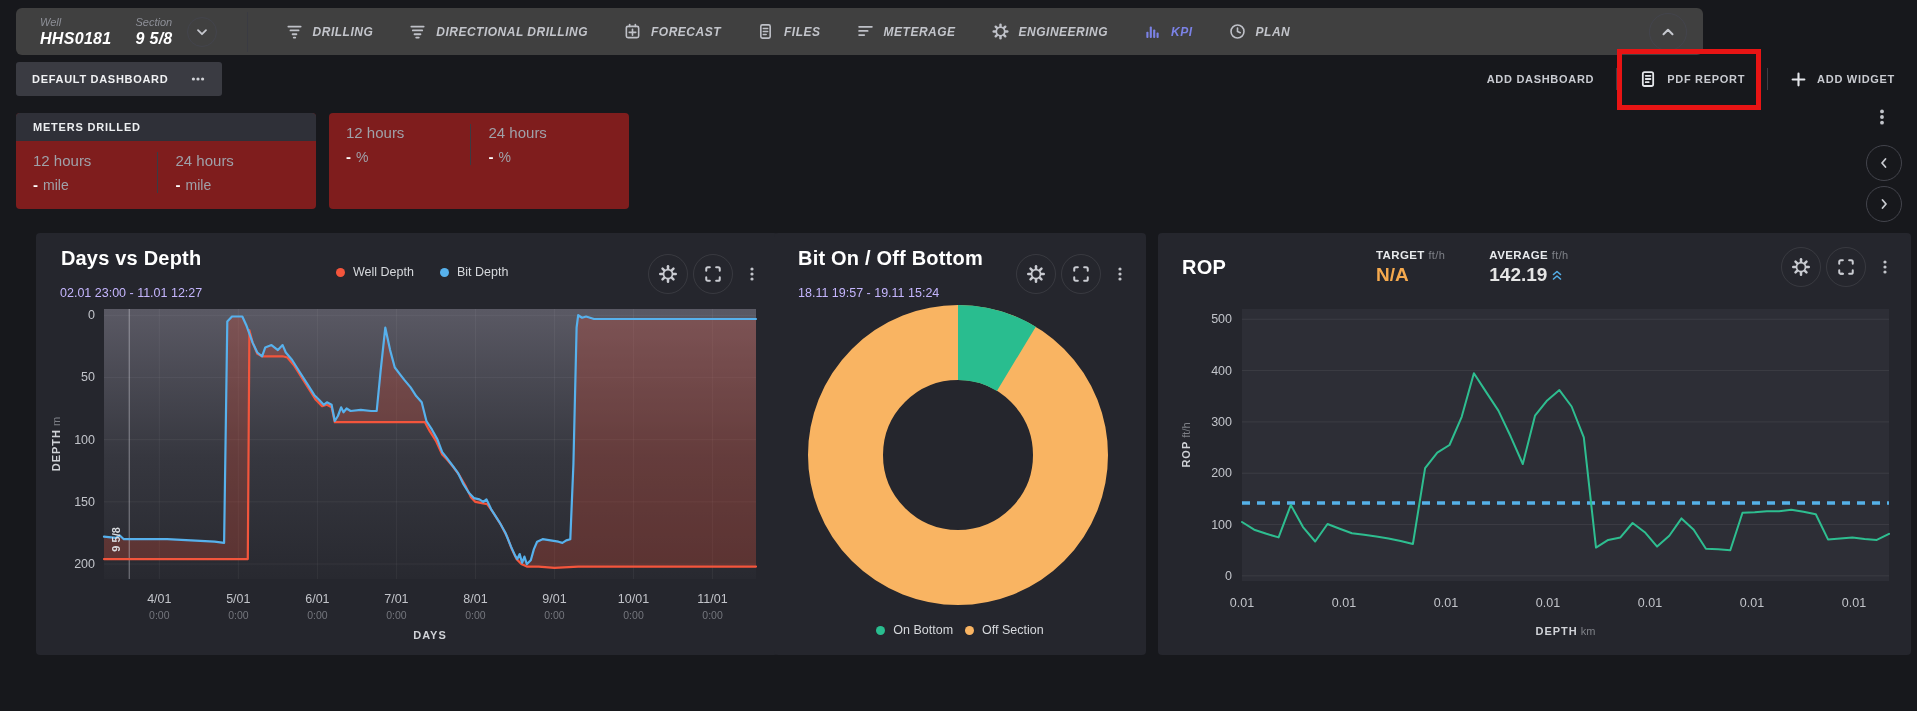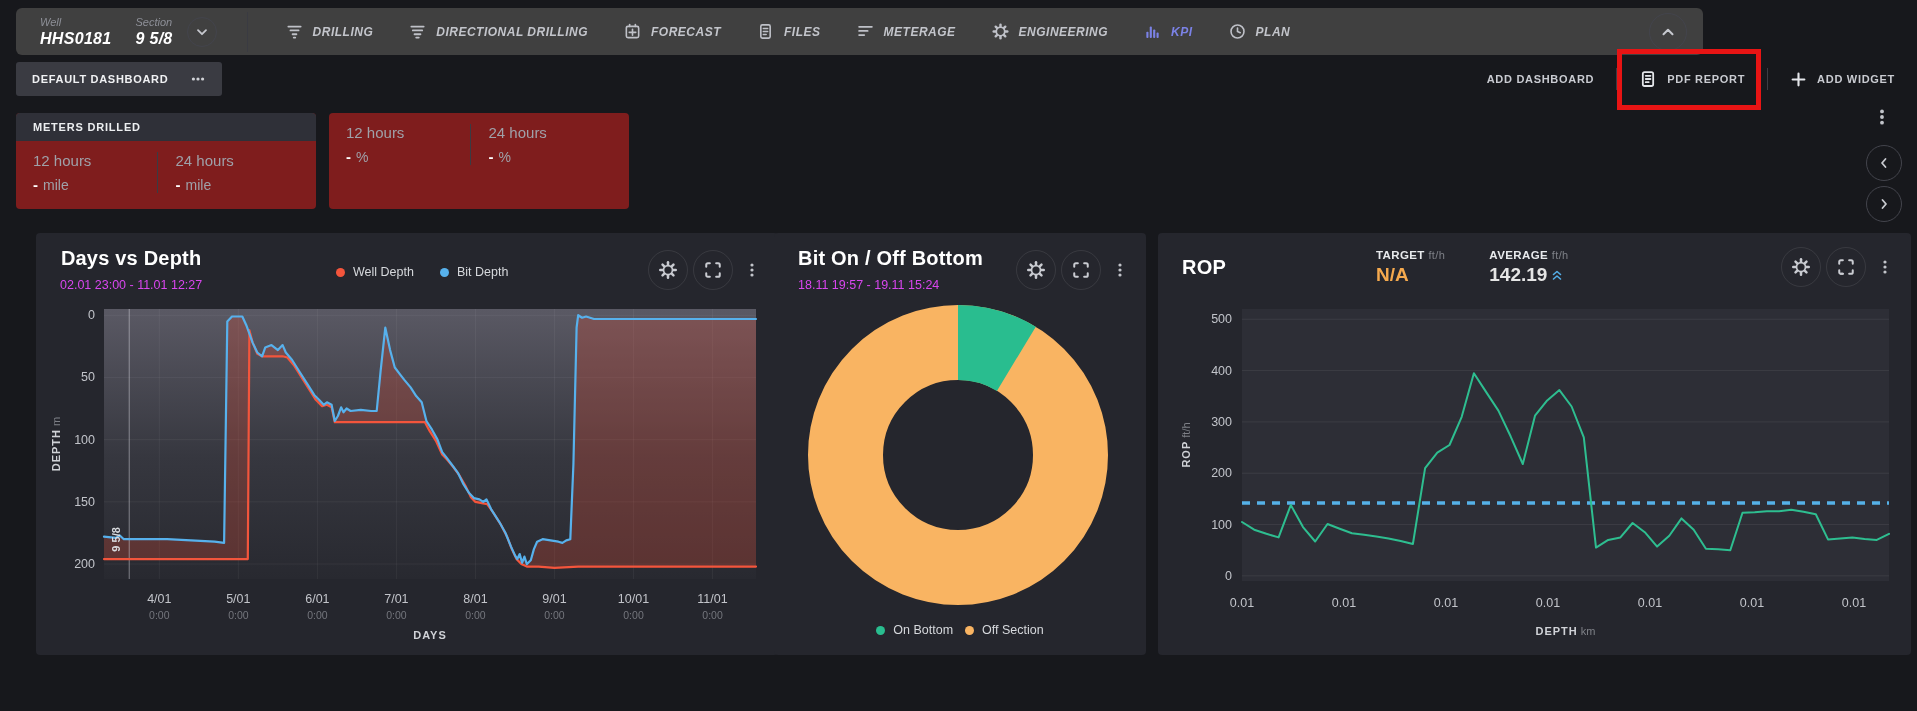--- a/index.html
+++ b/index.html
@@ -85,21 +85,21 @@
 
   
   .panel {
     position:absolute; top:233px; height:422px; background:#25262d; border-radius:4px;
   }
   .panel-days  { left:36px;   width:742px;text-align:center; }
   .panel-donut { left:774px;  width:372px; }
   .panel-rop   { left:1158px; width:753px; }
   .panel-header { display:flex; align-items:center; padding:14px 12px 0 24px; }
   .panel-title { font-size:20px; font-weight:bold; color:#fff; letter-spacing:.2px; }
-  .panel-sub { font-size:12.5px; color:#d946ef; margin-top:8px; }
+  .panel-sub { font-size:12.5px; color:#c4b5fd; margin-top:16px; }
   .panel-icons { margin-left:auto; display:flex; align-items:center; gap:5px; }
   .icon-circle { width:40px; height:40px; border:1px solid rgba(255,255,255,.09); }
   .kebab-btn { background:none; border:none; cursor:pointer; padding:4px 6px; }
 
   .days-legend {
     position:absolute; left:300px; top:32px; display:flex; gap:26px; align-items:center;
   }
   .legend-item { display:flex; align-items:center; gap:8px; }
   .legend-dot { width:9px; height:9px; border-radius:50%; }
   .legend-label { font-size:12.5px; color:#d6d8dc; }

